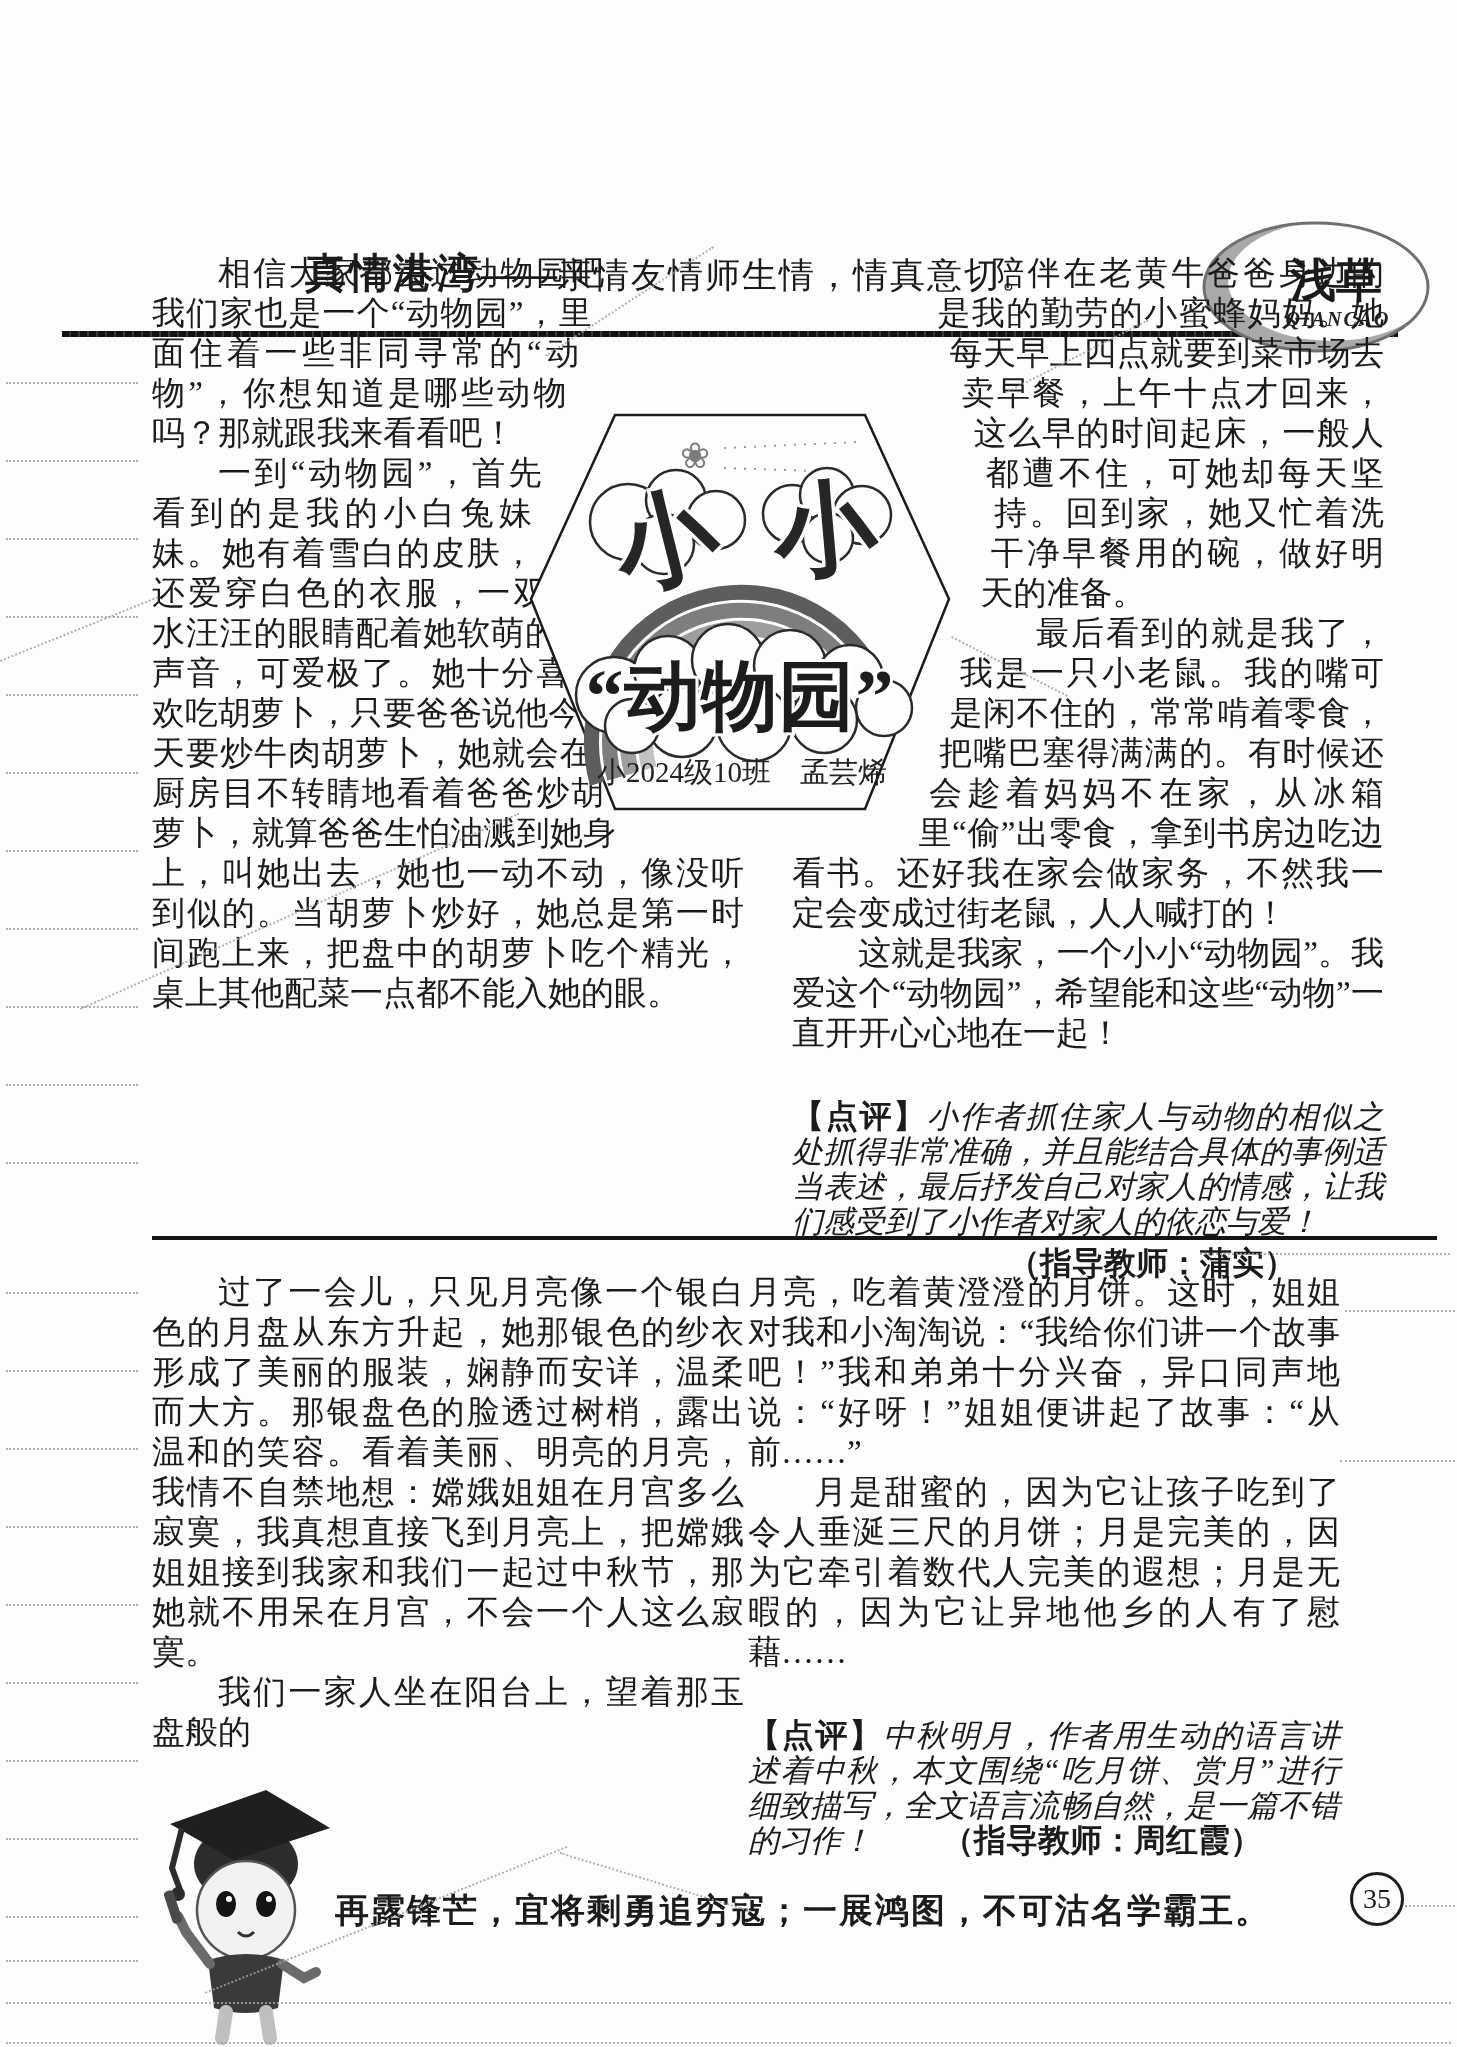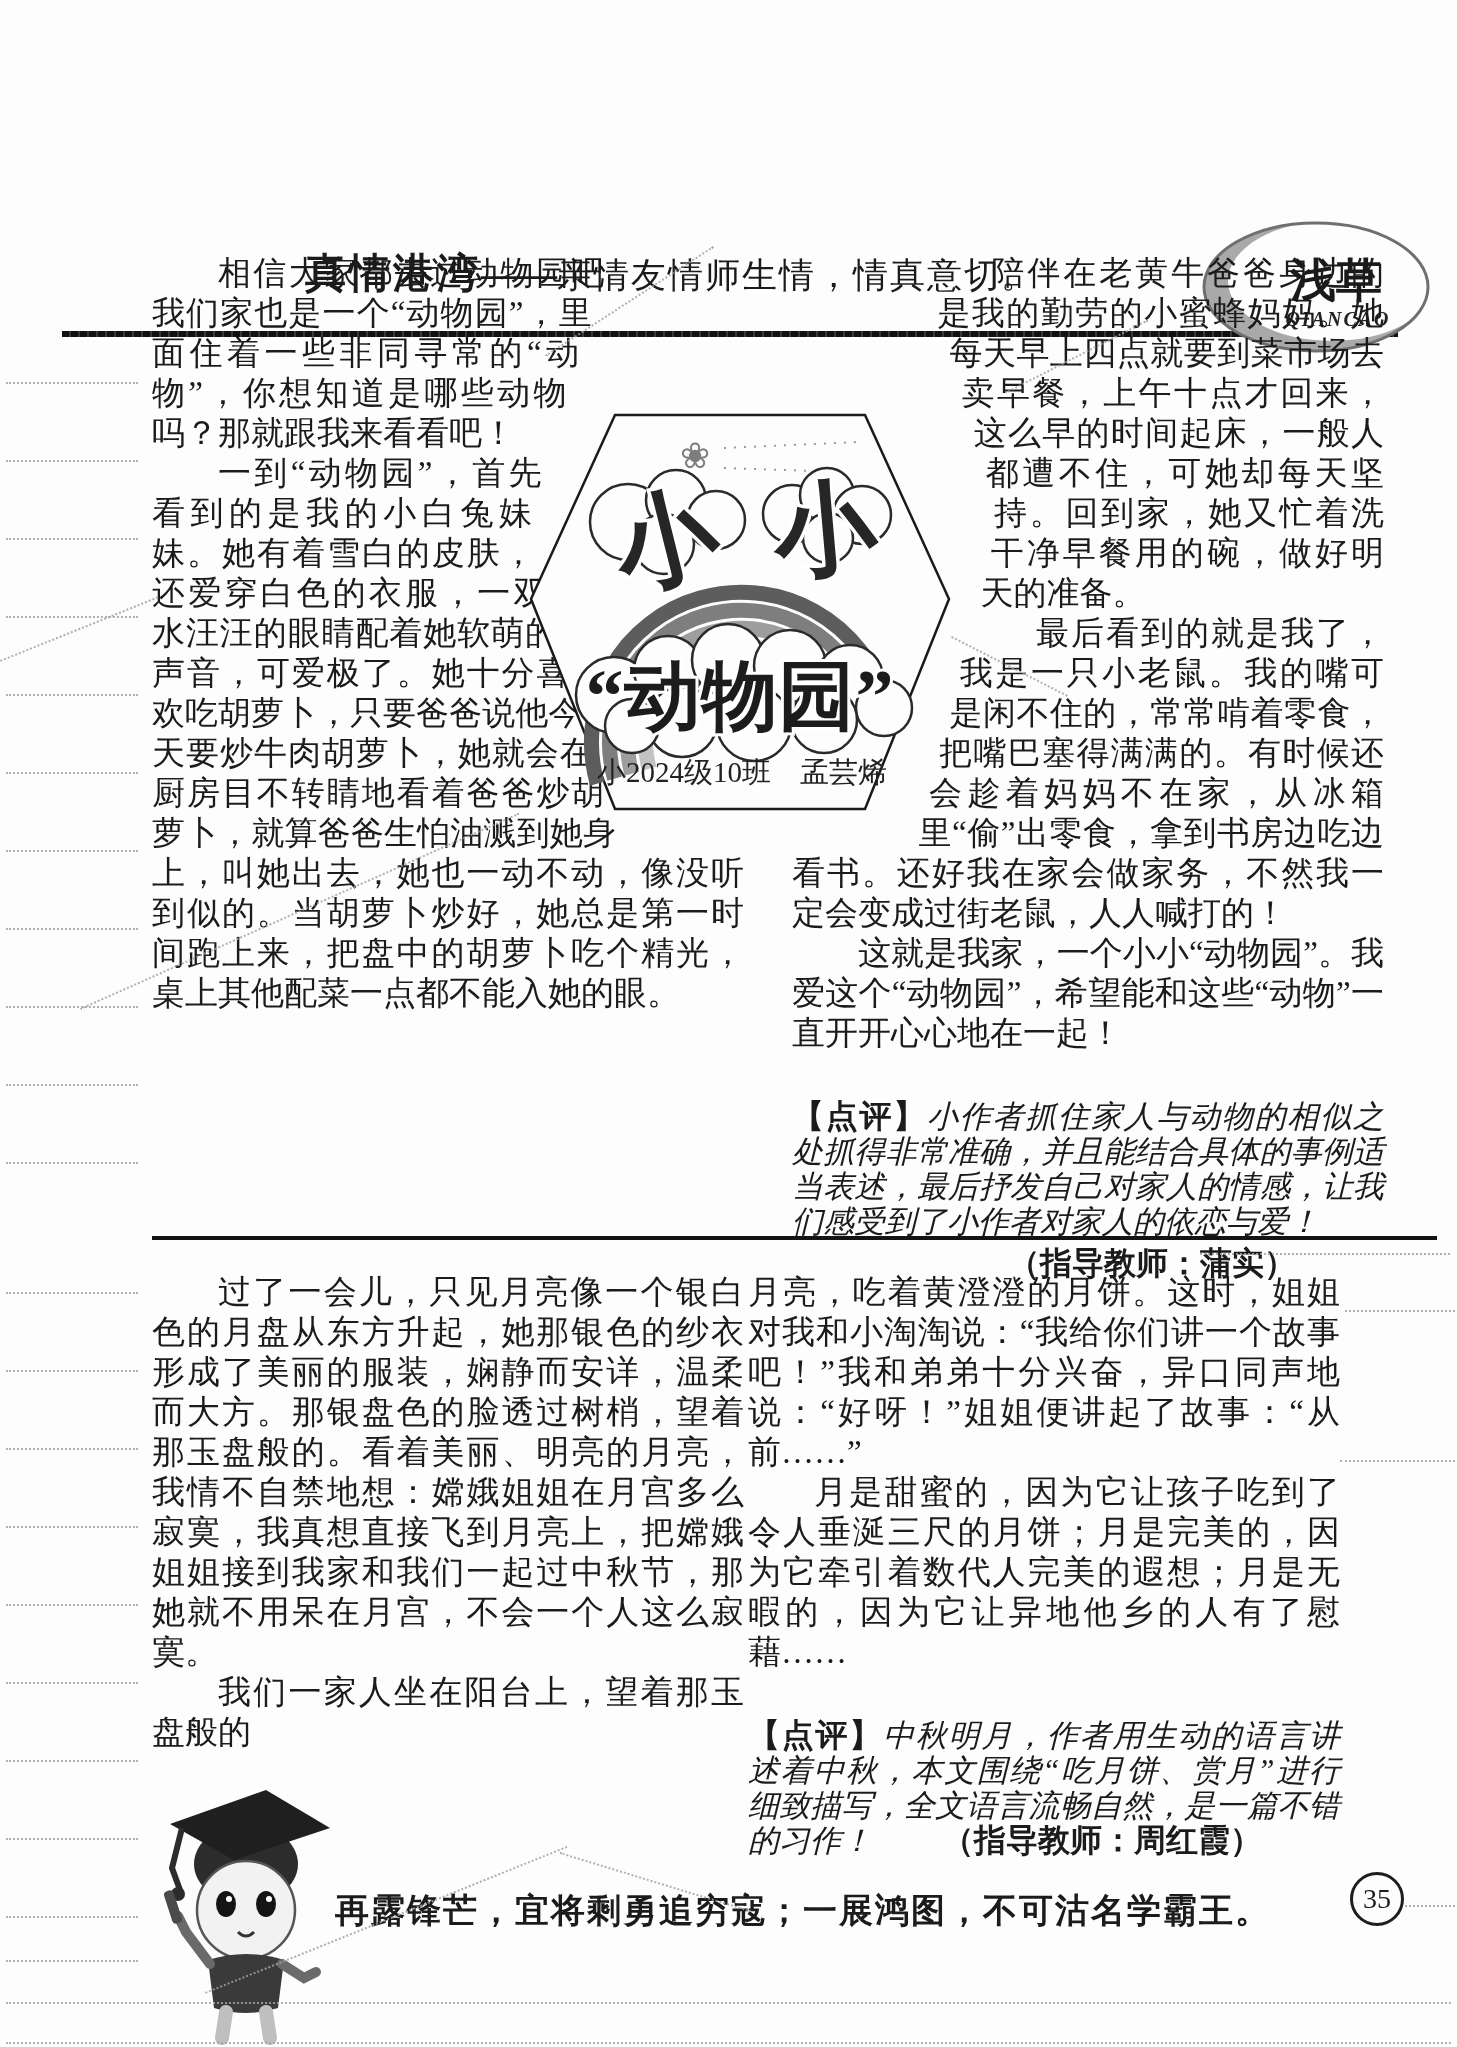--- a/index.html
+++ b/index.html
@@ -121,21 +121,21 @@
 
     <text x="146" y="162" font-size="102" font-weight="bold" fill="#262626" stroke="#ffffff" stroke-width="7" paint-order="stroke" text-anchor="middle" transform="rotate(-14 146 162)">小</text>
     <text x="300" y="152" font-size="102" font-weight="bold" fill="#262626" stroke="#ffffff" stroke-width="7" paint-order="stroke" text-anchor="middle" transform="rotate(-5 300 152)">小</text>
     <text x="212" y="310" font-size="76" font-weight="bold" letter-spacing="1" fill="#1c1c1c" stroke="#ffffff" stroke-width="6" paint-order="stroke" text-anchor="middle">“动物园”</text>
     <text x="214" y="370" font-size="29" fill="#222" text-anchor="middle">小2024级10班　孟芸烯</text>
   </svg>
 
   <div class="mid-rule"></div>
 
   <div class="col colL2">
-    <p class="ind">过了一会儿，只见月亮像一个银白色的月盘从东方升起，她那银色的纱衣形成了美丽的服装，娴静而安详，温柔而大方。那银盘色的脸透过树梢，望着那玉盘般的。看着美丽、明亮的月亮，我情不自禁地想：嫦娥姐姐在月宫多么寂寞，我真想直接飞到月亮上，把嫦娥姐姐接到我家和我们一起过中秋节，那她就不用呆在月宫，不会一个人这么寂寞。</p>
+    <p class="ind">过了一会儿，只见月亮像一个银白色的月盘从东方升起，她那银色的纱衣形成了美丽的服装，娴静而安详，温柔而大方。那银盘色的脸透过树梢，露出温和的笑容。看着美丽、明亮的月亮，我情不自禁地想：嫦娥姐姐在月宫多么寂寞，我真想直接飞到月亮上，把嫦娥姐姐接到我家和我们一起过中秋节，那她就不用呆在月宫，不会一个人这么寂寞。</p>
     <p class="ind">我们一家人坐在阳台上，望着那玉盘般的</p>
   </div>
 
   <div class="col colR2">
     <p>月亮，吃着黄澄澄的月饼。这时，姐姐对我和小淘淘说：“我给你们讲一个故事吧！”我和弟弟十分兴奋，异口同声地说：“好呀！”姐姐便讲起了故事：“从前……”</p>
     <p class="ind">月是甜蜜的，因为它让孩子吃到了令人垂涎三尺的月饼；月是完美的，因为它牵引着数代人完美的遐想；月是无暇的，因为它让异地他乡的人有了慰藉……</p>
     <p class="review"><b>【点评】</b><span>中秋明月，作者用生动的语言讲述着中秋，本文围绕“吃月饼、赏月”进行细致描写，全文语言流畅自然，是一篇不错的习作！</span><span class="teacher-inline">（指导教师：周红霞）</span></p>
   </div>
 
   <svg class="mascot" viewBox="0 0 215 275">

